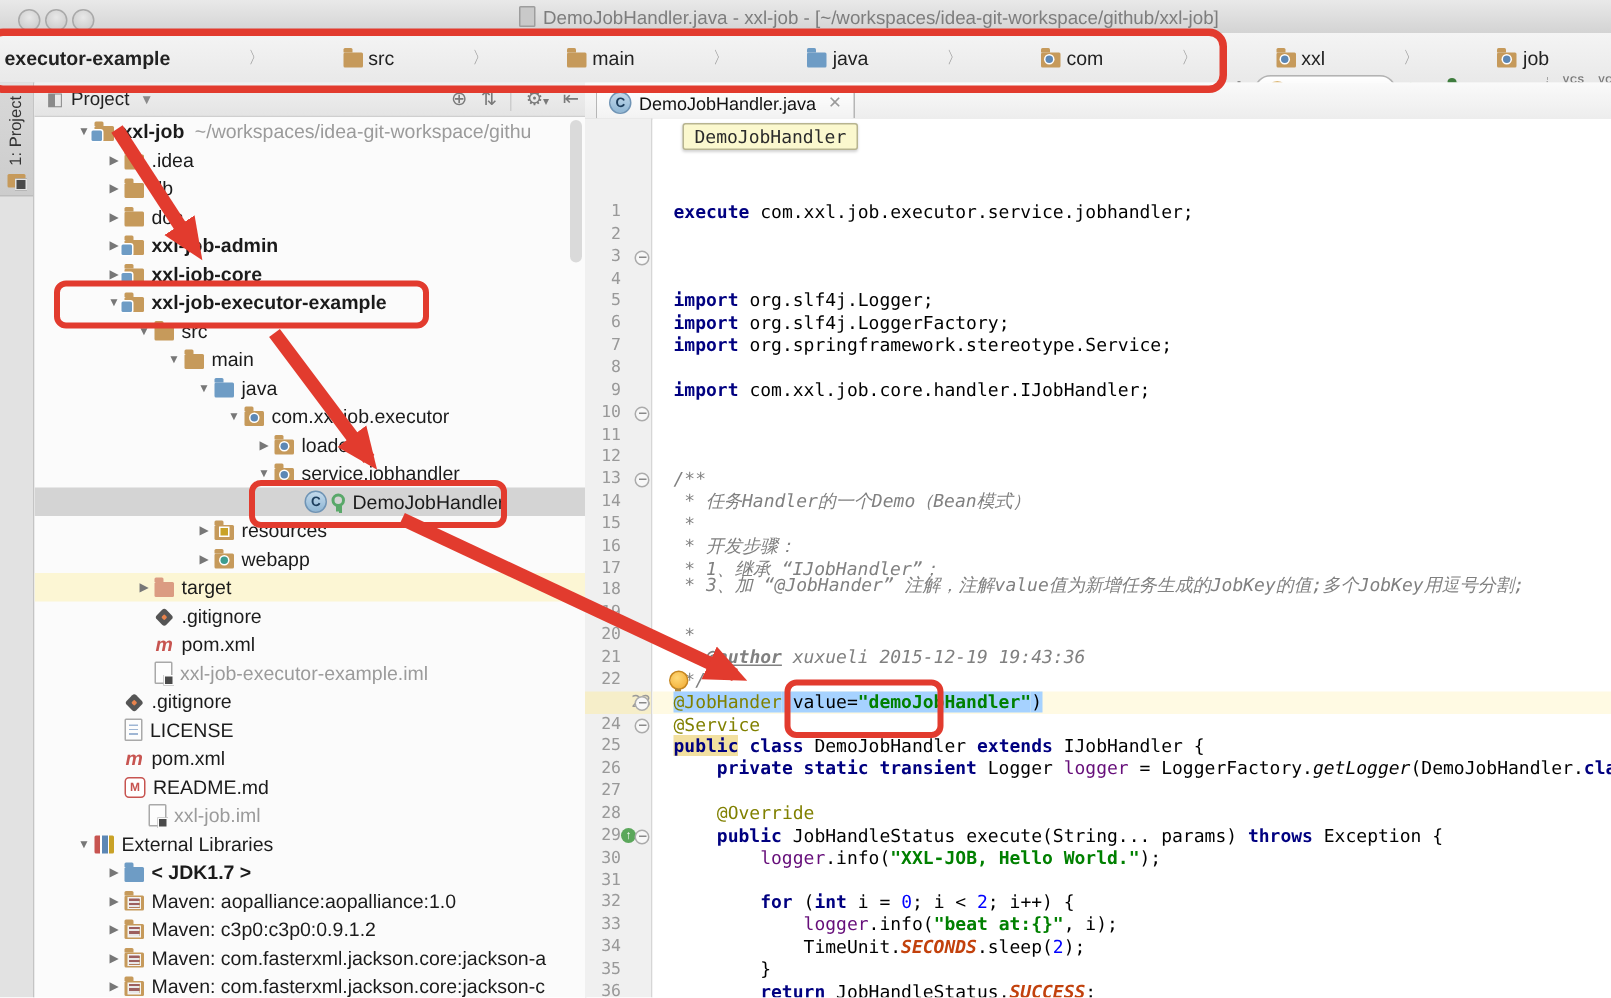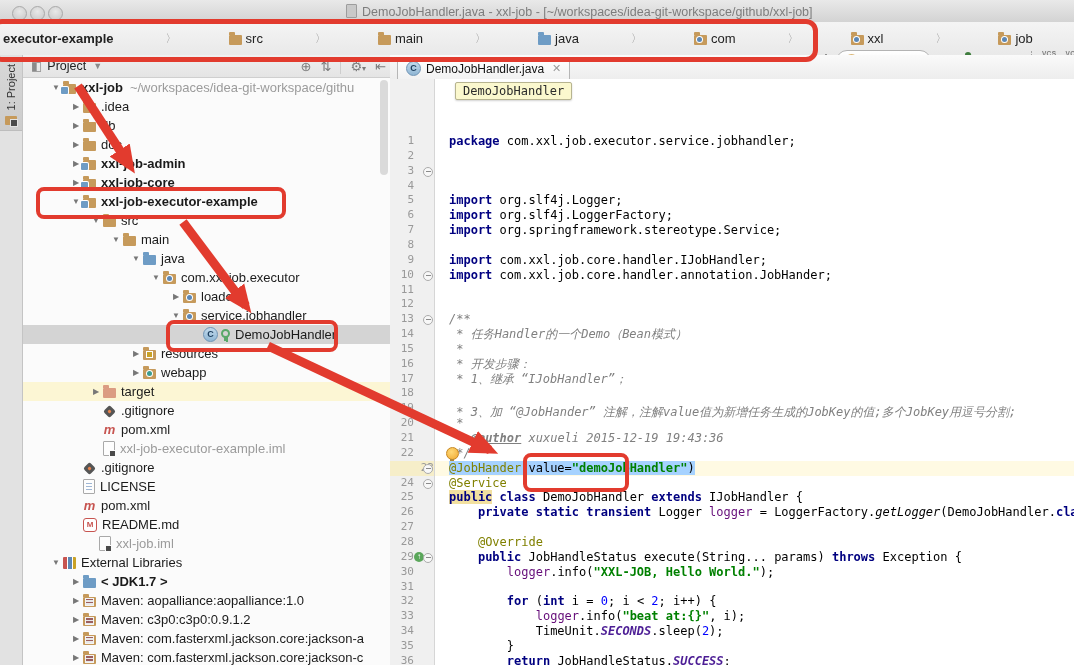--- a/index.html
+++ b/index.html
@@ -130,21 +130,21 @@
   .cline{position:absolute;left:0;right:0;height:14.85px;padding-left:14px;white-space:pre;
     font-family:"DejaVu Sans Mono","Liberation Mono",monospace;font-size:12px;line-height:14.85px;color:#000;}
   .cline.curline{background:#fffae3;}
   .kw{color:#000080;font-weight:bold;}
   .pln{color:#000;}
   .str{color:#008000;font-weight:bold;}
   .num{color:#0000ff;}
   .cmt{color:#808080;font-style:italic;}
   .ann{color:#808000;}
   .fld{color:#660e7a;}
-  .sfld{color:#4c1d95;font-weight:bold;font-style:italic;}
+  .sfld{color:#c2410c;font-weight:bold;font-style:italic;}
   .mth{font-style:italic;}
   .auth{color:#808080;font-weight:bold;font-style:italic;text-decoration:underline;}
   .sel{background:#a6d2ff;}
   .hl{background:#f2e0a0;}
   .bulb{position:absolute;left:11px;width:11px;height:11px;border-radius:50%;
     background:radial-gradient(circle at 40% 35%,#ffd977,#f0a830);border:1px solid #c7871f;}
   .bulb::after{content:"";position:absolute;left:3px;bottom:-3px;width:4px;height:3px;background:#b0893a;}
   
   .anno-box{position:absolute;border:5px solid #e23b2e;border-radius:12px;z-index:50;pointer-events:none;}
   .anno-box.thin{border-width:4px;border-radius:8px;}
@@ -476,37 +476,36 @@
       <span class="foldmark" style="top: 473.8px;"></span>
       <div class="gnum" style="top: 485.65px;">30</div>
       <div class="gnum" style="top: 500.5px;">31</div>
       <div class="gnum" style="top: 515.35px;">32</div>
       <div class="gnum" style="top: 530.2px;">33</div>
       <div class="gnum" style="top: 545.05px;">34</div>
       <div class="gnum" style="top: 559.9px;">35</div>
       <div class="gnum" style="top: 574.75px;">36</div>
     </div>
   <div class="codearea" id="code">
-      <div class="cline" style="top: 55px;"><span class="kw">package</span><span class="pln"> com.xxl.job.executor.service.jobhandler;</span></div>
+      <div class="cline" style="top: 55px;"><span class="kw">execute</span><span class="pln"> com.xxl.job.executor.service.jobhandler;</span></div>
       <div class="cline" style="top: 69.85px;"></div>
       <div class="cline" style="top: 99.55px;"></div>
       <div class="cline" style="top: 114.4px;"><span class="kw">import</span><span class="pln"> org.slf4j.Logger;</span></div>
       <div class="cline" style="top: 129.25px;"><span class="kw">import</span><span class="pln"> org.slf4j.LoggerFactory;</span></div>
       <div class="cline" style="top: 144.1px;"><span class="kw">import</span><span class="pln"> org.springframework.stereotype.Service;</span></div>
       <div class="cline" style="top: 158.95px;"></div>
       <div class="cline" style="top: 173.8px;"><span class="kw">import</span><span class="pln"> com.xxl.job.core.handler.IJobHandler;</span></div>
-      <div class="cline" style="top: 188.65px;"><span class="kw">import</span><span class="pln"> com.xxl.job.core.handler.annotation.JobHander;</span></div>
       <div class="cline" style="top: 203.5px;"></div>
       <div class="cline" style="top: 218.35px;"></div>
       <div class="cline" style="top: 233.2px;"><span class="cmt">/**</span></div>
       <div class="cline" style="top: 248.05px;"><span class="cmt"> * 任务Handler的一个Demo（Bean模式）</span></div>
       <div class="cline" style="top: 262.9px;"><span class="cmt"> *</span></div>
       <div class="cline" style="top: 277.75px;"><span class="cmt"> * 开发步骤：</span></div>
       <div class="cline" style="top: 292.6px;"><span class="cmt"> * 1、继承 “IJobHandler”；</span></div>
-      <div class="cline" style="top: 326px;"><span class="cmt"> * 3、加 “@JobHander” 注解，注解value值为新增任务生成的JobKey的值;多个JobKey用逗号分割;</span></div>
+      <div class="cline" style="top: 304px;"><span class="cmt"> * 3、加 “@JobHander” 注解，注解value值为新增任务生成的JobKey的值;多个JobKey用逗号分割;</span></div>
       <div class="cline" style="top: 337.15px;"><span class="cmt"> *</span></div>
       <div class="cline" style="top: 352px;"><span class="cmt"> * </span><span class="auth">@author</span><span class="cmt"> xuxueli 2015-12-19 19:43:36</span></div>
       <div class="cline" style="top: 366.85px;"><span class="cmt"> */</span></div>
       <span class="bulb" style="top: 367.85px;"></span>
       <div class="cline curline" style="top: 381.7px;"><span class="ann sel">@JobHander</span><span class="pln sel">(value=</span><span class="str sel">"demoJobHandler"</span><span class="pln sel">)</span></div>
       <div class="cline" style="top: 396.55px;"><span class="ann">@Service</span></div>
       <div class="cline" style="top: 411.4px;"><span class="kw hl">public</span><span class="pln"> </span><span class="kw">class</span><span class="pln"> DemoJobHandler </span><span class="kw">extends</span><span class="pln"> IJobHandler {</span></div>
       <div class="cline" style="top: 426.25px;"><span class="pln">    </span><span class="kw">private static transient</span><span class="pln"> Logger </span><span class="fld">logger</span><span class="pln"> = LoggerFactory.</span><span class="mth">getLogger</span><span class="pln">(DemoJobHandler.</span><span class="kw">class</span></div>
       <div class="cline" style="top: 441.1px;"></div>
       <div class="cline" style="top: 470.8px;"><span class="pln">    </span><span class="kw">public</span><span class="pln"> JobHandleStatus execute(String... params) </span><span class="kw">throws</span><span class="pln"> Exception {</span></div>

